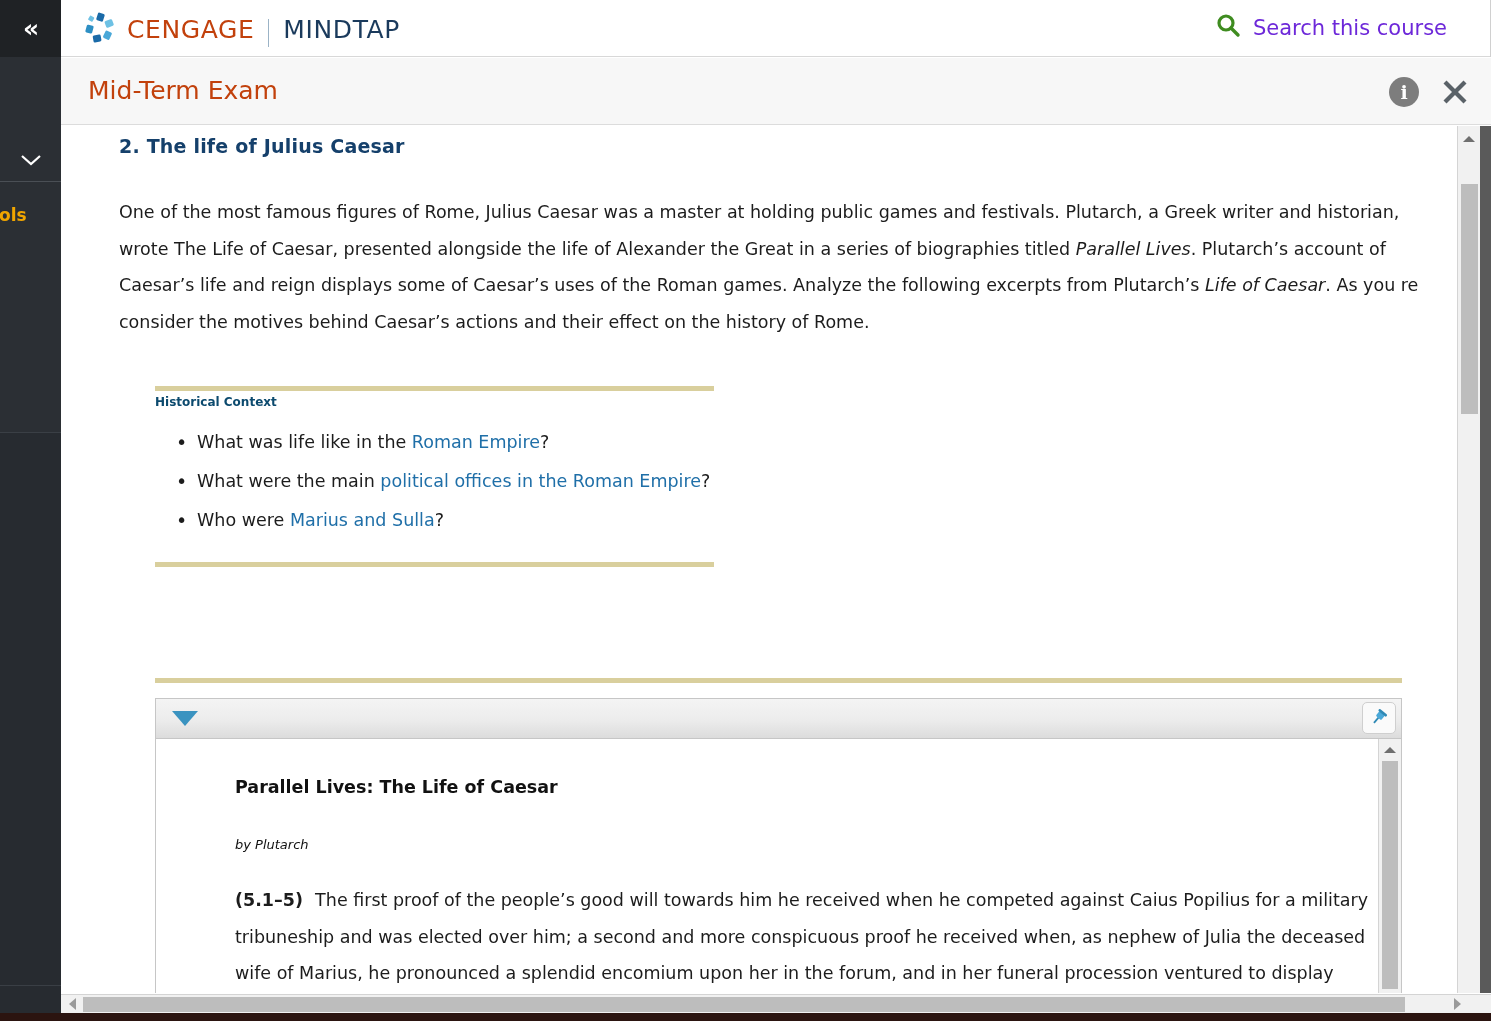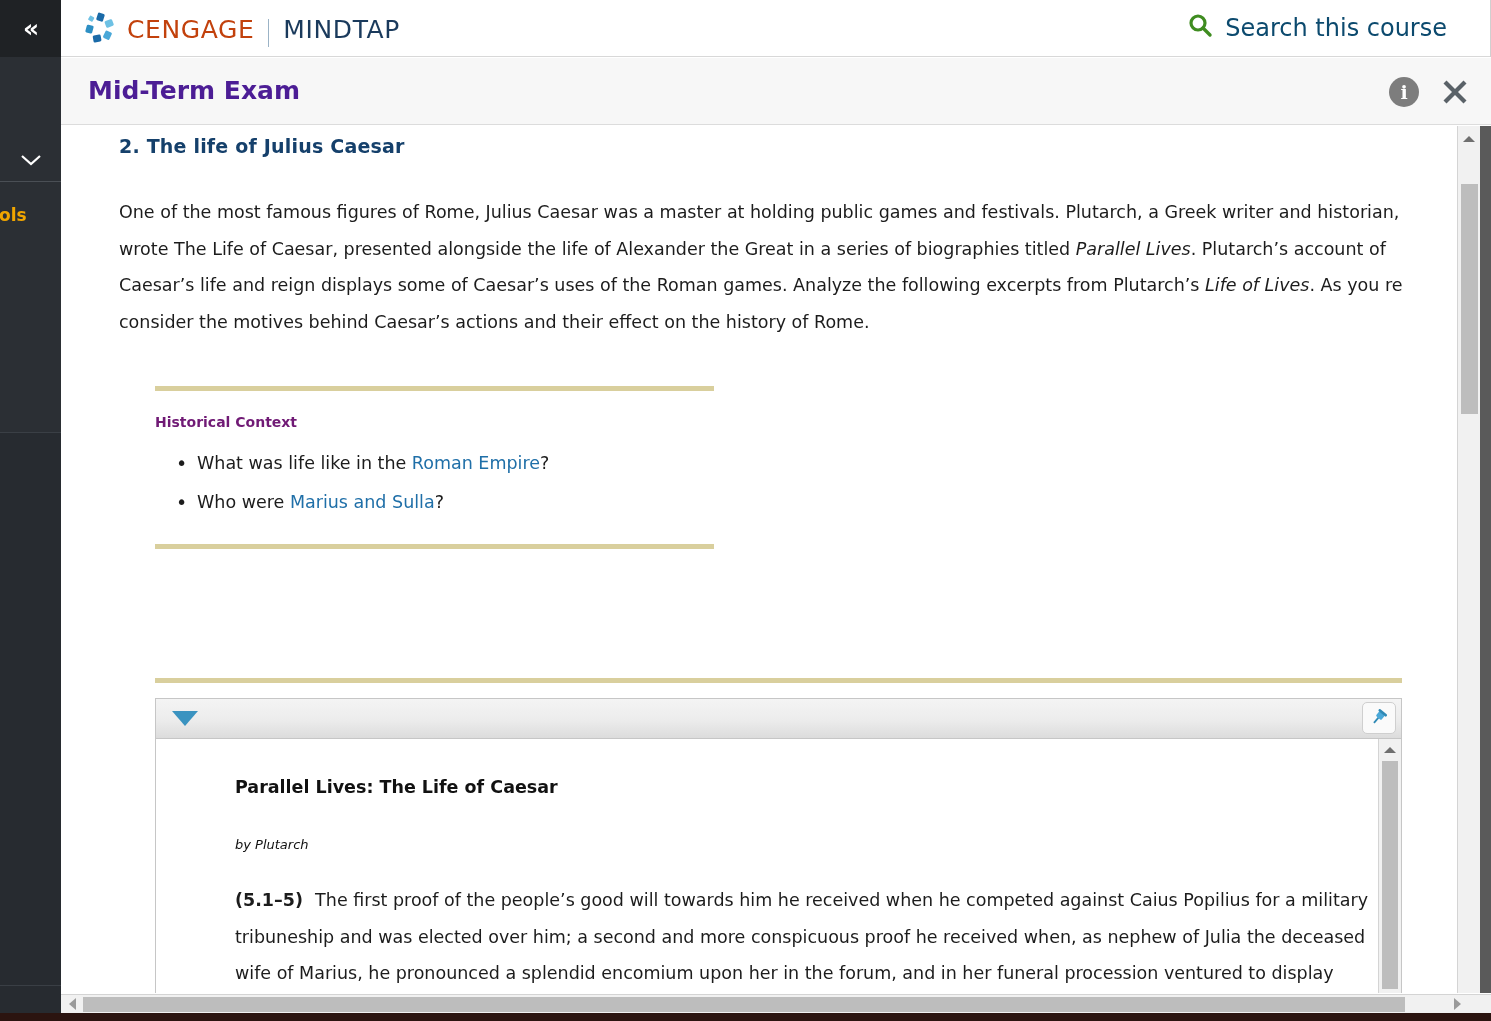--- a/index.html
+++ b/index.html
@@ -33,47 +33,47 @@
   .header { position:absolute; left:61px; top:0; width:1430px; height:57px; background:#ffffff;
             border-bottom:1px solid #d8d8d8; }
   .brand { position:absolute; left:22px; top:10px; display:flex; align-items:center; height:38px; }
   .brand-mark { width:34px; height:34px; position:relative; margin-right:10px; }
   .brand-text { font-size:25px; color:#c2410c; letter-spacing:0.6px; font-weight:400; }
   .brand-divider { display:inline-block; width:1px; height:28px; background:#9bb3c6;
                    margin:0 14px; vertical-align:middle; position:relative; top:4px; }
   .brand-text2 { font-size:25px; color:#1a3a5c; letter-spacing:0.6px; font-weight:400; }
   .search-area { position:absolute; right:44px; top:13px; display:flex; align-items:center; }
   .search-icon { margin-right:12px; }
-  .search-ph { font-size:24px; color:#0c4a6e; }
+  .search-ph { font-size:21px; color:#6d28d9; }
   .header-rightline { position:absolute; right:0; top:0; width:1px; height:57px; background:#d0d0d0; }
 
   
   .titlebar { position:absolute; left:61px; top:58px; width:1430px; height:67px;
               background:#f7f7f7; border-bottom:1px solid #dcdcdc; }
-  .title-text { position:absolute; left:27px; top:18px; font-size:25px; color:#4c1d95; font-weight:700; }
+  .title-text { position:absolute; left:27px; top:18px; font-size:25px; color:#c2410c; font-weight:400; }
   .info-btn { position:absolute; right:72px; top:19px; width:30px; height:30px; border-radius:50%;
               background:#7d7d7d; display:flex; align-items:center; justify-content:center;
               color:#ffffff; font-size:19px; font-weight:bold; font-family:"DejaVu Serif", serif; }
   .close-btn { position:absolute; right:19px; top:17px; width:34px; height:34px;
                display:flex; align-items:center; justify-content:center; color:#5a6268; }
 
   
   .content { position:absolute; left:61px; top:126px; width:1452px; height:867px;
              background:#ffffff; overflow:hidden; }
   .q-heading { position:absolute; left:58px; top:9px; font-size:19px; font-weight:bold;
                color:#15406b; letter-spacing:0.2px; }
   .q-para { position:absolute; left:58px; top:68px; width:1400px; font-size:17.5px;
             color:#1c1c1c; line-height:36.5px; white-space:nowrap; }
   .q-para .ln { display:block; }
   .q-para i { font-style:italic; }
 
   
   .hc { position:absolute; left:94px; top:260px; width:559px; }
   .hc-rule { height:5px; background:#d9cf9d; width:559px; }
-  .hc-title { font-size:14px; font-weight:bold; color:#701a75; margin-top:23px; }
+  .hc-title { font-size:12px; font-weight:bold; color:#0c4a6e; margin-top:4px; }
   .hc-list { list-style:none; margin-top:14px; }
   .hc-list li { position:relative; padding-left:42px; font-size:17.5px; color:#1c1c1c;
                 line-height:39px; white-space:nowrap; }
   .hc-list li::before { content:"\2022"; position:absolute; left:21px; top:0;
                         font-size:19px; color:#1c1c1c; }
   .hc-rule-bottom { height:5px; background:#d9cf9d; width:559px; margin-top:22px; }
   .lnk { color:#1f6fa8;text-align:right; }
 
   
   .ex-rule { position:absolute; left:94px; top:552px; width:1247px; height:5px; background:#d9cf9d; }
@@ -191,29 +191,30 @@
     </div>
   </div>
 
   <div class="content">
 
     <div class="q-heading">2. The life of Julius Caesar</div>
 
     <div class="q-para" id="qpara">
         <span class="ln"><span>One of the most famous figures of Rome, Julius Caesar was a master at holding public games and festivals. Plutarch, a Greek writer and historian,</span></span>
         <span class="ln"><span>wrote The Life of Caesar, presented alongside the life of Alexander the Great in a series of biographies titled </span><i>Parallel Lives</i><span>. Plutarch’s account of</span></span>
-        <span class="ln"><span>Caesar’s life and reign displays some of Caesar’s uses of the Roman games. Analyze the following excerpts from Plutarch’s </span><i>Life of Lives</i><span>. As you re</span></span>
+        <span class="ln"><span>Caesar’s life and reign displays some of Caesar’s uses of the Roman games. Analyze the following excerpts from Plutarch’s </span><i>Life of Caesar</i><span>. As you re</span></span>
         <span class="ln"><span>consider the motives behind Caesar’s actions and their effect on the history of Rome.</span></span>
       </div>
 
     <div class="hc">
       <div class="hc-rule"></div>
       <div class="hc-title">Historical Context</div>
       <ul class="hc-list" id="hclist">
           <li><span>What was life like in the </span><span class="lnk">Roman Empire</span><span>?</span></li>
+          <li><span>What were the main </span><span class="lnk">political offices in the Roman Empire</span><span>?</span></li>
           <li><span>Who were </span><span class="lnk">Marius and Sulla</span><span>?</span></li>
         </ul>
       <div class="hc-rule-bottom"></div>
     </div>
 
     <div class="ex-rule"></div>
 
     <div class="panel">
       <div class="panel-head">
         <div class="tri-toggle"></div>

